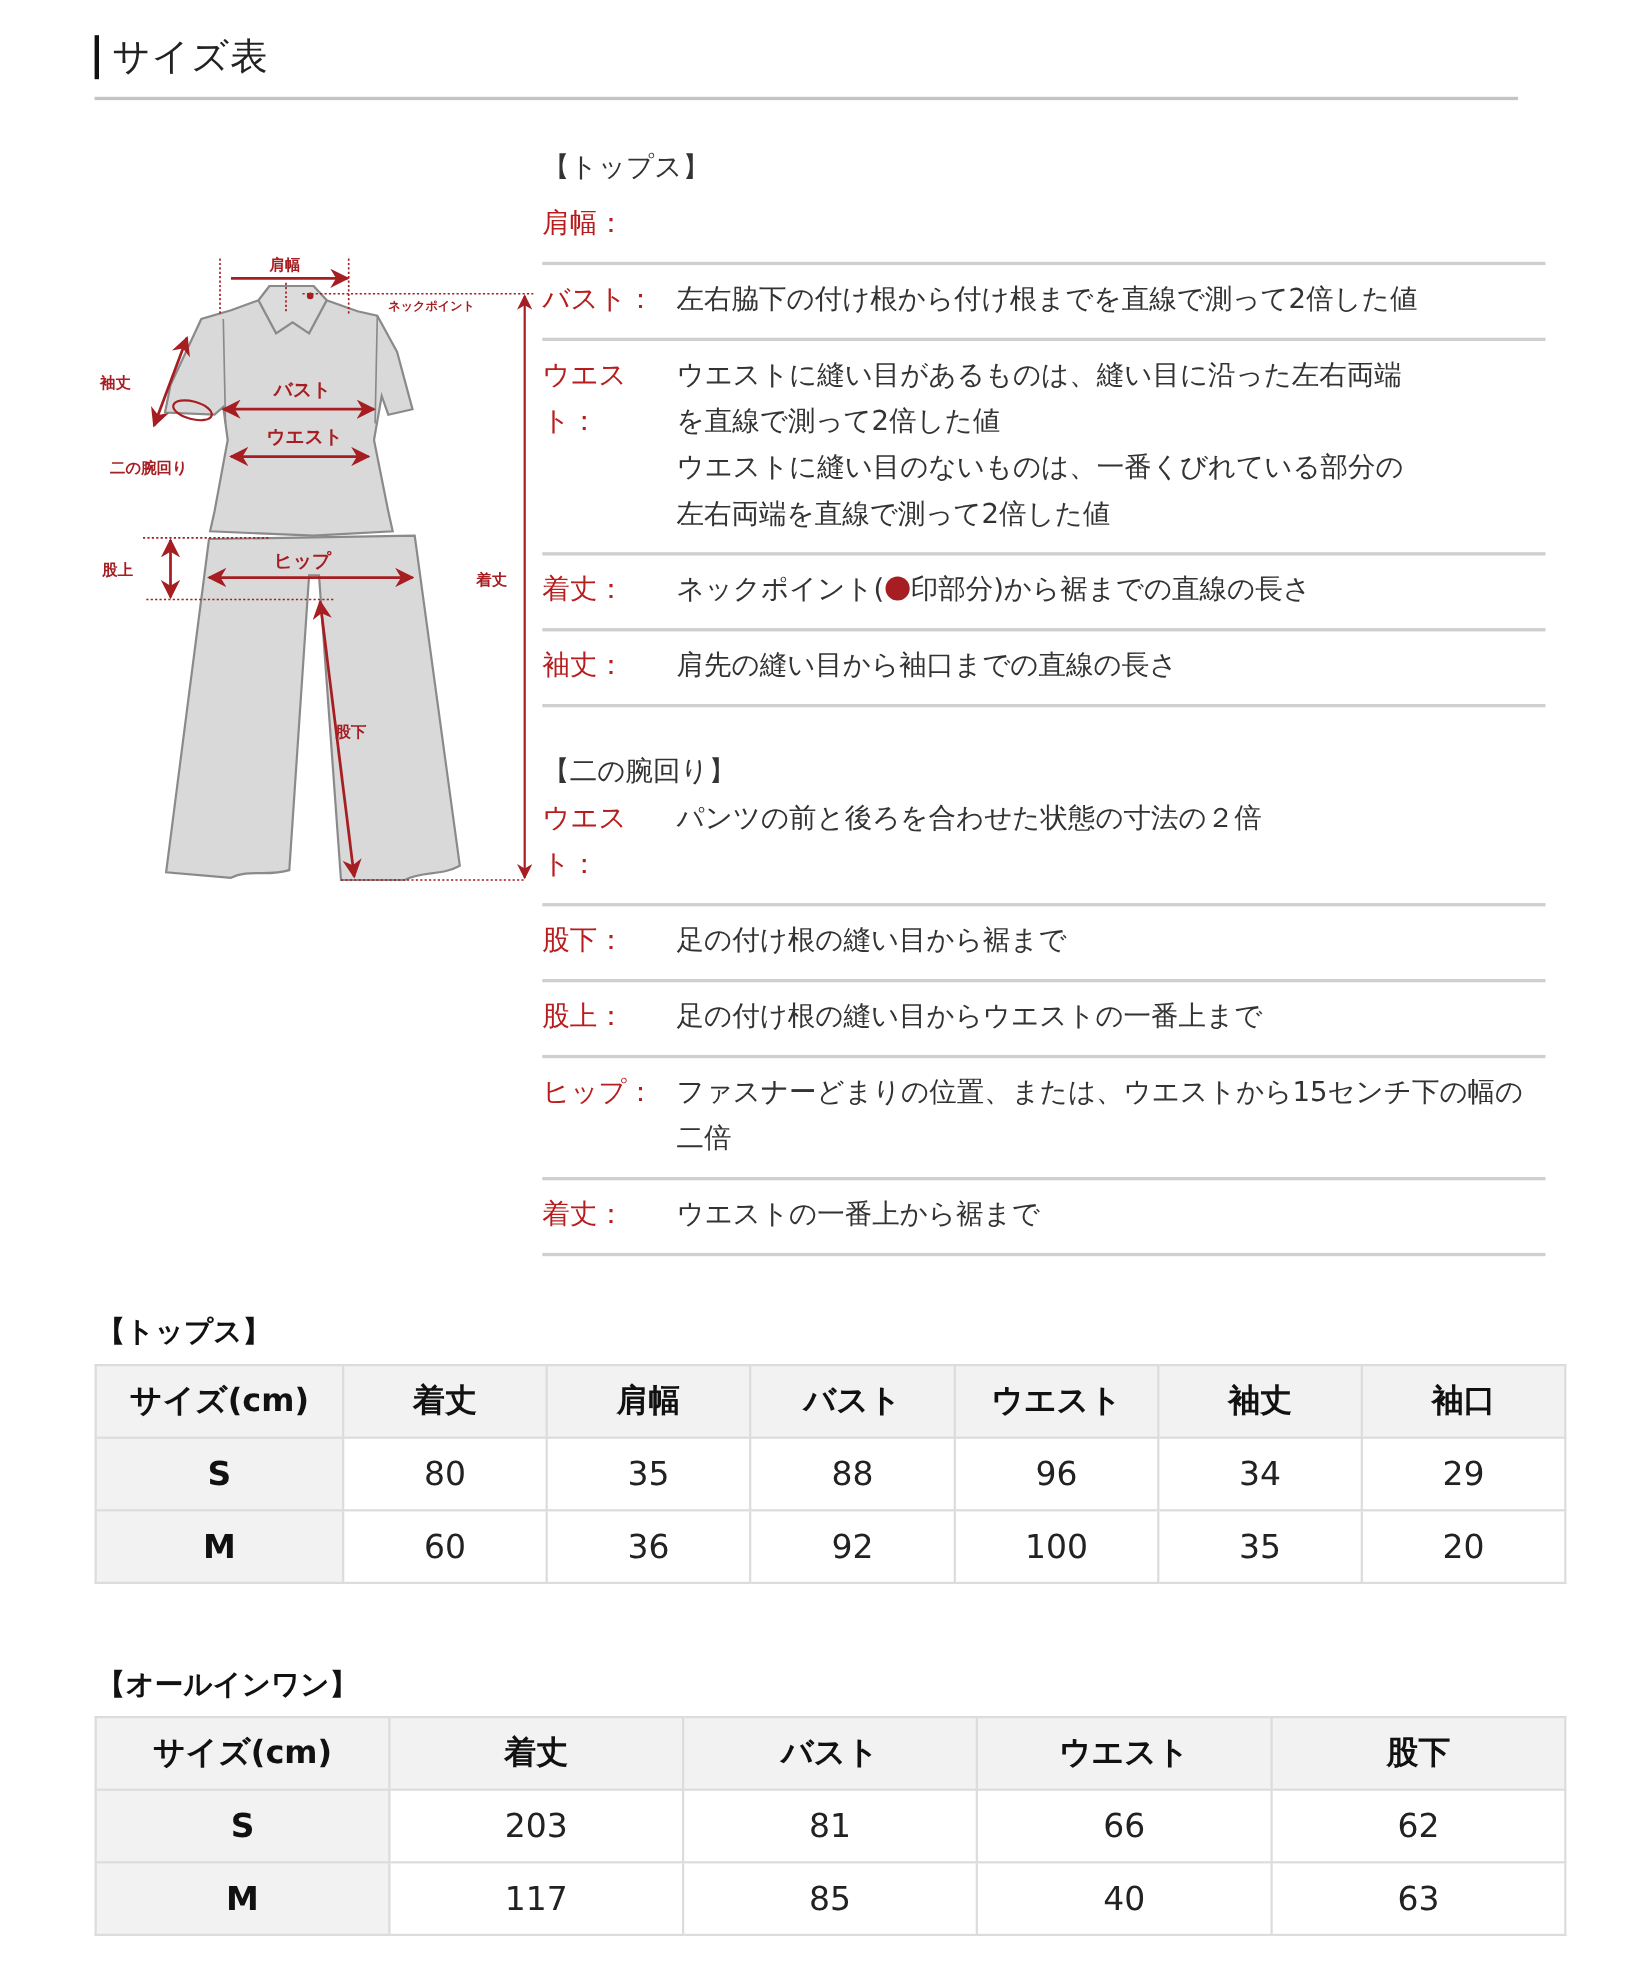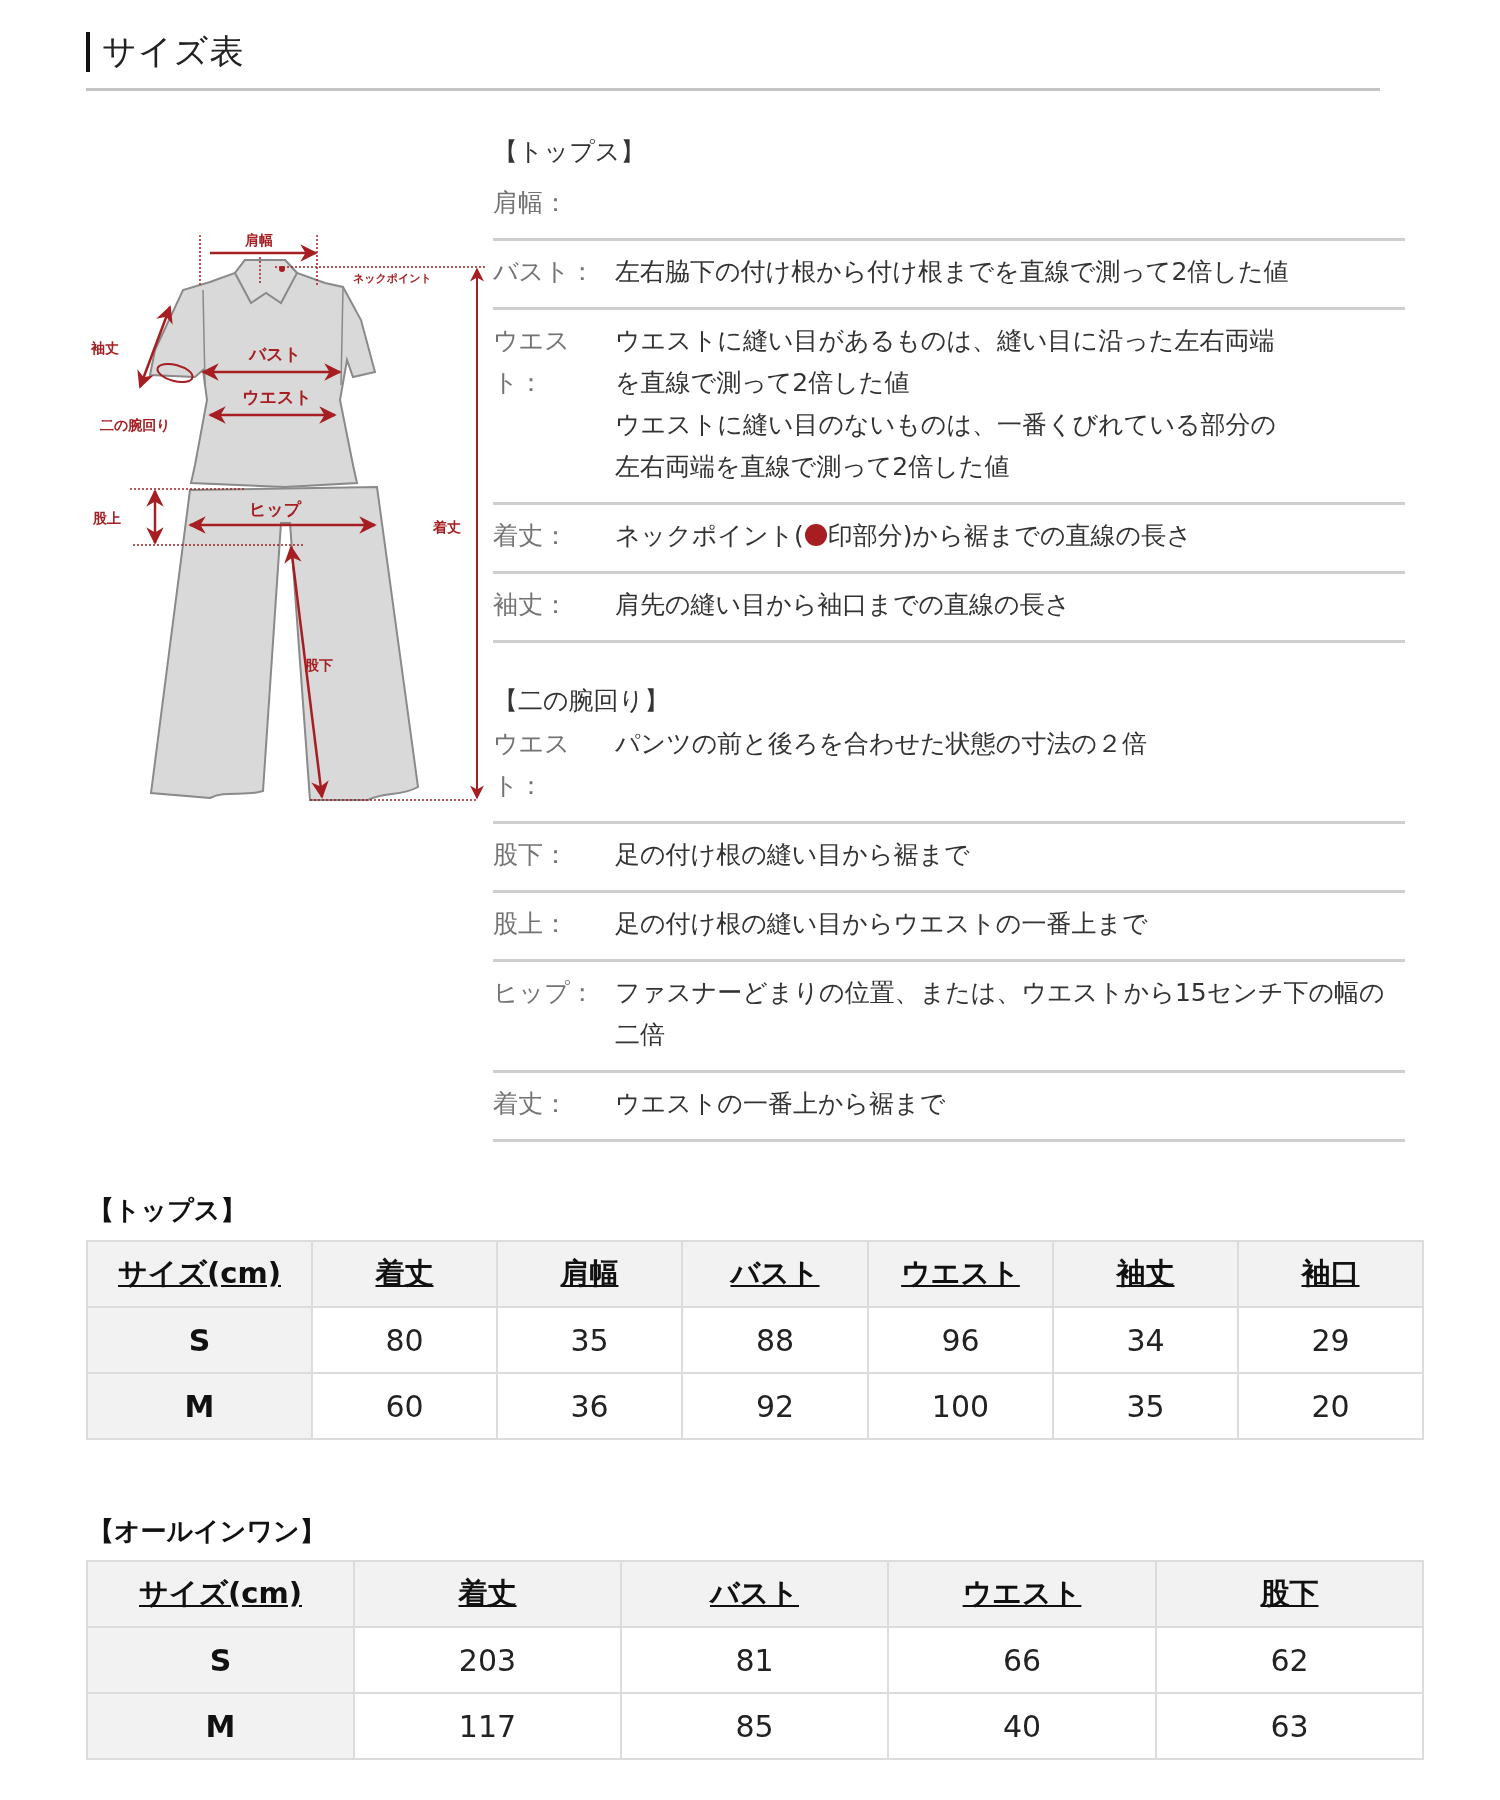--- a/index.html
+++ b/index.html
@@ -8,29 +8,29 @@
   .title { position:absolute; left:86px; top:28px; height:48px; display:flex; align-items:center; }
   .title-bar { width:4px; height:40px; background:#111; margin-right:12px; }
   .title-text { font-size:34px; color:#222; letter-spacing:1px; }
   .title-rule { position:absolute; left:86px; top:88px; width:1294px; height:3px; background:#c4c4c4; }
 
   .illus { position:absolute; left:85px; top:225px; width:400px; height:590px; }
 
   .defs { position:absolute; left:493px; top:128px; width:912px; }
   .sec-head { font-size:25px; color:#333; height:40px; line-height:40px; margin-top:4px; }
   .def-row { display:flex; border-bottom:3px solid #cfcfcf; padding:10px 0 14px 0; }
-  .def-label { width:122px; flex:none; font-size:25px; line-height:42px; color:#737373; }
+  .def-label { width:122px; flex:none; font-size:25px; line-height:42px; color:#b91c1c; }
   .def-text { flex:1; font-size:25px; line-height:42px; color:#333; }
   .dot { display:inline-block; width:22px; height:22px; border-radius:50%; background:#a61e22; vertical-align:-2px; margin:0 1px; }
   .sec-gap { height:34px; }
 
   .tbl-head { position:absolute; left:88px; font-size:26px; font-weight:bold; color:#111; }
   table.size { position:absolute; left:86px; border-collapse:collapse; table-layout:fixed; }
   table.size td, table.size th { border:2px solid #dcdcdc; text-align:center; height:62px; font-size:30px; }
-  table.size th { background:#f2f2f2; font-weight:bold; color:#111; font-size:29px;text-decoration:underline; }
+  table.size th { background:#f2f2f2; font-weight:bold; color:#111; font-size:29px; }
   table.size td.size-cell { background:#f2f2f2; font-weight:bold; color:#111; }
   table.size td { color:#222; }
 </style>
 </head>
 <body>
 
 <div class="title">
   <span class="title-bar"></span>
   <span class="title-text">サイズ表</span>
 </div>

